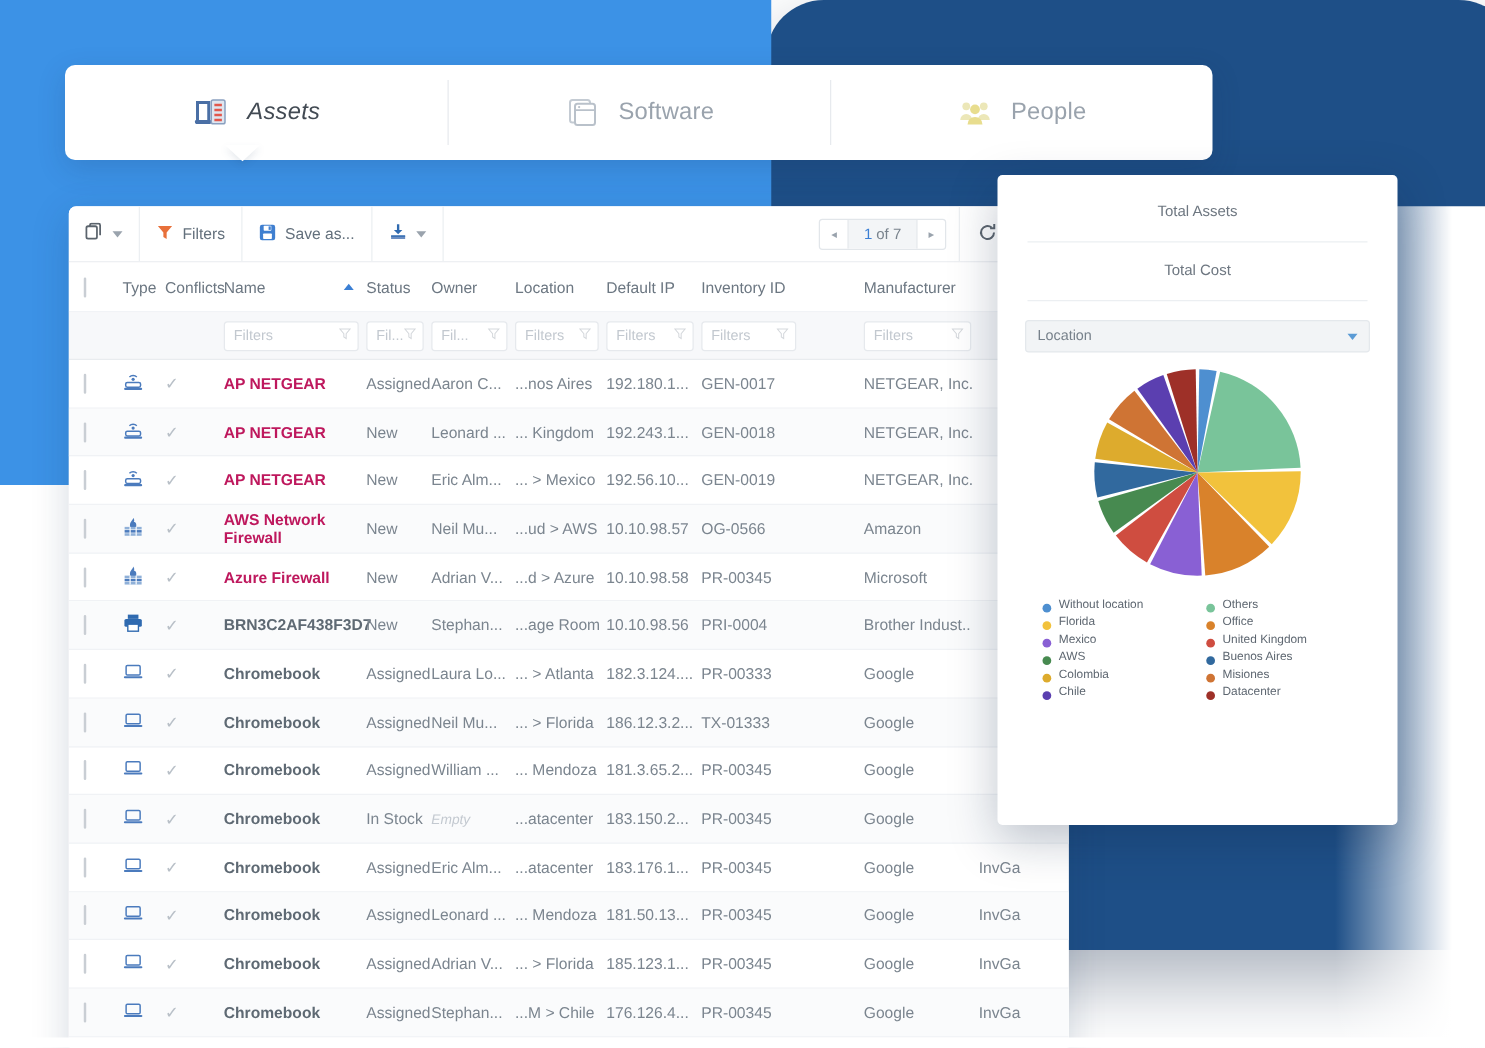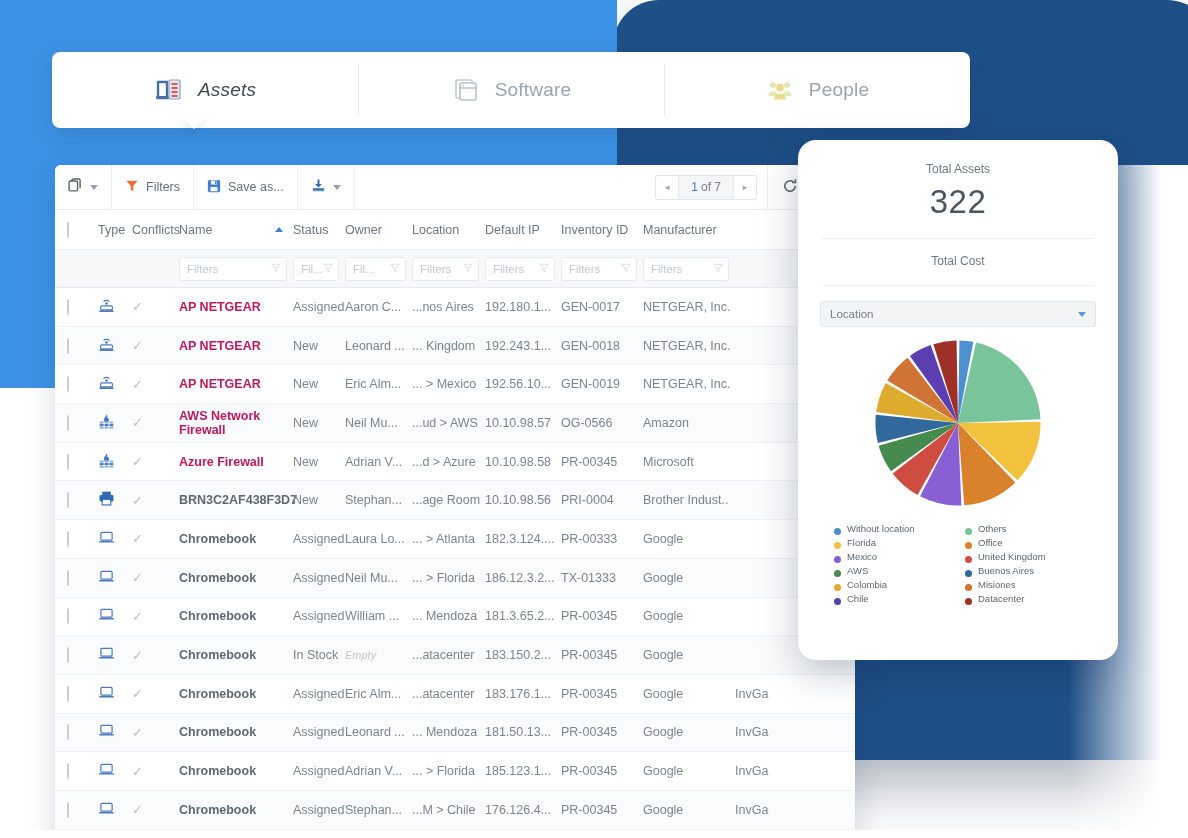--- a/index.html
+++ b/index.html
@@ -122,33 +122,33 @@
   
   .c-chk  { width:31px; }
   .c-type { width:34px; }
   .c-conf { width:47px; }
   .c-name { width:114px; }
   .c-stat { width:52px; }
   .c-own  { width:67px; }
   .c-loc  { width:73px; }
   .c-ip   { width:76px; }
   .c-inv  { width:82px; }
-  .c-manu { width:92px; }
+  .c-manu { width:92px;margin-left:48px; }
   .c-extra{ width:60px; }
 
   .fade-right {
     position:absolute; right:0; top:165px; width:120px; height:700px;
     background:linear-gradient(to right, rgba(255,255,255,0), rgba(255,255,255,1) 78%);
     pointer-events:none;
   }
 
   
   .stats-card {
     position:absolute; left:798px; top:140px; width:320px; height:520px;
-    background:#fff; border-radius:18px;
+    background:#fff; border-radius:4px;
     box-shadow: 0 12px 38px rgba(14,36,66,.26);
     padding:22px 22px 14px;
   }
   .stat-label { text-align:center; font-size:12px; color:#6e7781; margin-bottom:7px; }
   .stat-big   { text-align:center; font-size:33px; color:#4c5560; letter-spacing:.5px; }
   .stat-big.small { font-size:27px; }
   .hr-dot { height:1px; background:#eceff2; margin:17px 2px 15px; }
   .select-box {
     height:26px; background:#f2f4f6; border:1px solid #e4e8ec; border-radius:3px;
     display:flex; align-items:center; justify-content:space-between;
@@ -643,21 +643,20 @@
           <div class="c-extra">InvGa</div>
         </div>
       </div>
   </div>
 
   <div class="fade-right"></div>
 
   <div class="stats-card">
 
     <div class="stat-label">Total Assets</div>
-    <div class="stat-big">322</div>
 
     <div class="hr-dot"></div>
 
     <div class="stat-label">Total Cost</div>
 
     <div class="hr-dot"></div>
 
     <div class="select-box">
       <span>Location</span>
       <span class="sel-caret"></span>

